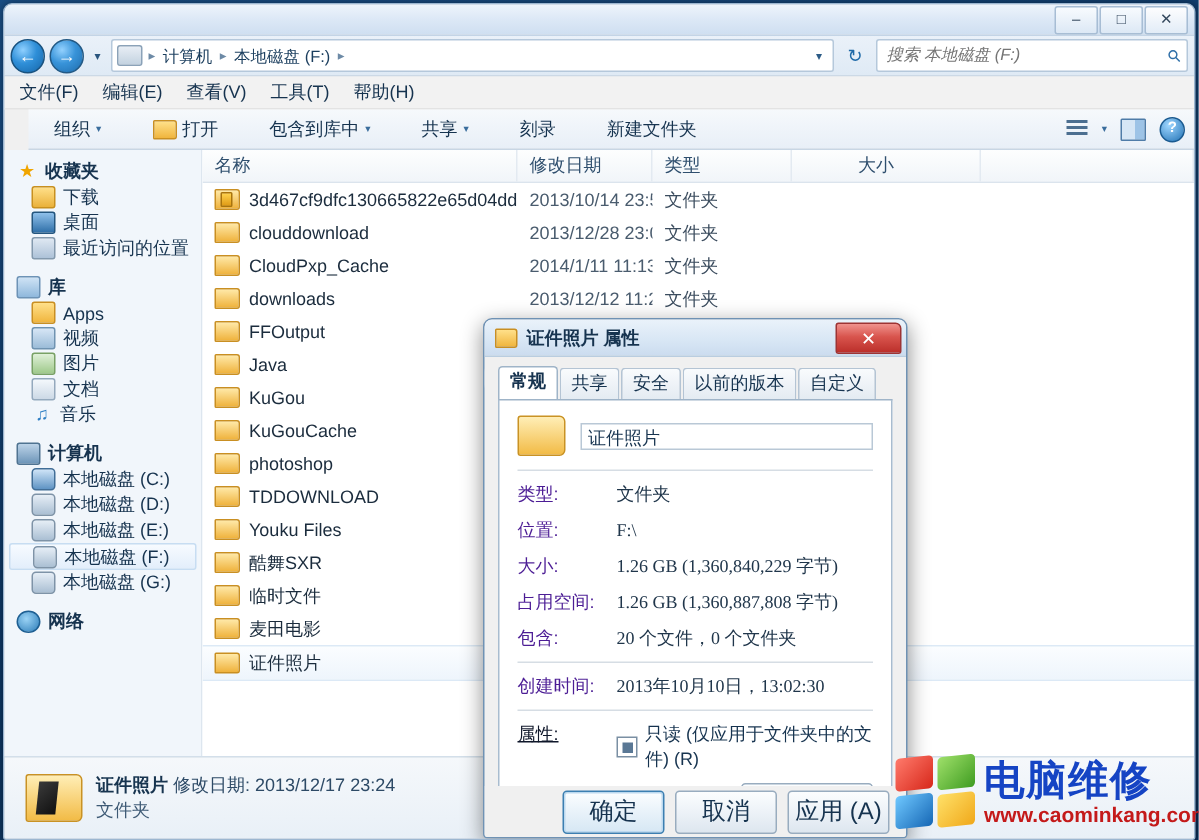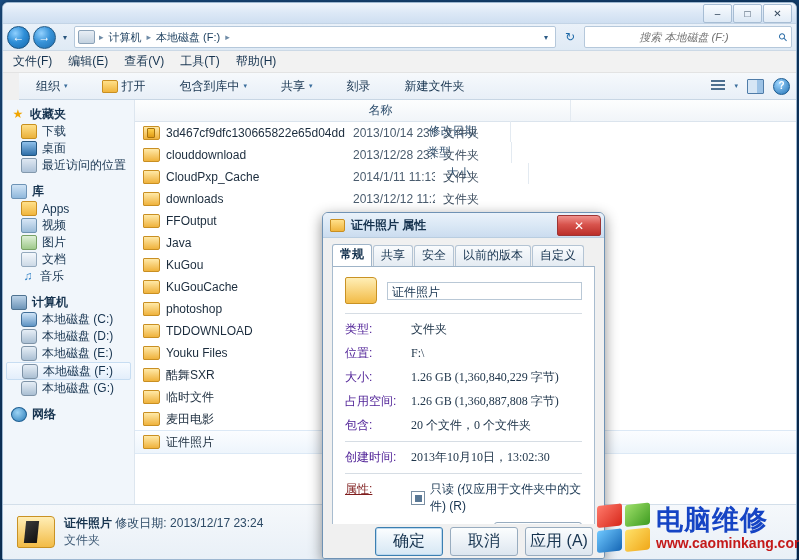--- a/index.html
+++ b/index.html
@@ -82,21 +82,21 @@
     width:22px;height:21px;display:flex;align-items:center;justify-content:center;
     color:#1f6aa8;font-size:12px;
   }
   .searchbox{
     width:198px;height:20px;
     background:#fff;border:1px solid #b5c8db;border-radius:2px;
     display:flex;align-items:center;padding:0 4px;
   }
   .searchbox input{
     flex:1;border:0;outline:0;font-size:11px;font-style:italic;color:#6a7d90;
-    font-family:inherit;background:transparent;text-align:center;
+    font-family:inherit;background:transparent;
   }
   .search-ico{color:#2f6fa8;font-size:11px;transform:rotate(-45deg);}
 
   
   .menubar{
     height:21px;display:flex;align-items:center;padding-left:10px;gap:16px;
     background:#f2f2f2;font-size:12px;color:#16334f;
     border-bottom:1px solid #e3e3e3;
   }
   .menubar span{cursor:default;}
@@ -171,21 +171,21 @@
   .ic-hdd{background:linear-gradient(to bottom,#e6eef6,#aabfd3);border:1px solid #7e93a7;border-radius:3px;}
   .ic-hddc{background:linear-gradient(to bottom,#cfe4f7,#5f94c4);border:1px solid #416e97;border-radius:3px;}
   .ic-net{background:radial-gradient(circle at 40% 35%,#9bd3f5,#2c7cb8);border:1px solid #1e5f92;border-radius:50%;}
 
   
   .listpane{flex:1;position:relative;overflow:hidden;background:#fff;}
   .col-head{
     height:21px;display:flex;align-items:center;
     background:linear-gradient(to bottom,#fdfefe,#f1f5f9);
     border-bottom:1px solid #dbe4ed;
-    font-size:12px;color:#2f4f6e;flex-direction:column;
+    font-size:12px;color:#2f4f6e;
   }
   .col-head .ch{padding-left:8px;border-right:1px solid #e3eaf1;height:21px;line-height:21px;box-sizing:border-box;white-space:nowrap;}
   .c-name{width:210px;}
   .c-date{width:90px;}
   .c-type{width:93px;}
   .c-size{width:90px;margin-left:36px;}
   .c-rest{flex:1;}
   .row{
     height:22px;display:flex;align-items:center;font-size:12px;color:#1b2c3d;
   }
@@ -285,21 +285,21 @@
     flex:1;height:18px;border:1px solid #b9c8d6;background:#fff;
     font-size:12px;color:#16334f;padding:0 4px;line-height:18px;
     box-sizing:border-box;
   }
   .hr{height:1px;background:#d6dde4;margin:3px 0 7px 0;}
   .kv{display:flex;align-items:baseline;margin-bottom:7px;font-size:12px;}
   .kv .k{width:66px;color:#4c1d95;flex:0 0 66px;}
   .kv .v{color:#20364b;font-family:"Liberation Serif","DejaVu Serif",serif;font-size:12px;}
   .kv .v.plain{font-family:"Liberation Sans",sans-serif;}
   .attrs{display:flex;align-items:flex-start;font-size:12px;margin-top:4px;}
-  .attrs .k{width:66px;flex:0 0 66px;color:#7f1d1d;text-decoration:underline;}
+  .attrs .k{width:66px;flex:0 0 66px;color:#0f172a;text-decoration:underline;}
   .attrs .col{flex:1;}
   .cbrow{display:flex;align-items:center;gap:5px;margin-bottom:7px;}
   .cb{
     width:12px;height:12px;border:1px solid #7a8fa3;background:#fff;
     display:flex;align-items:center;justify-content:center;flex:0 0 12px;
   }
   .cb.checked:after{content:"\2713";font-size:10px;color:#1c3f63;line-height:1;}
   .cb.mixed:after{content:"";width:7px;height:7px;background:#5a7895;}
   .cbrow .lbl{color:#16334f;}
   .adv-row{display:flex;align-items:center;justify-content:space-between;}

